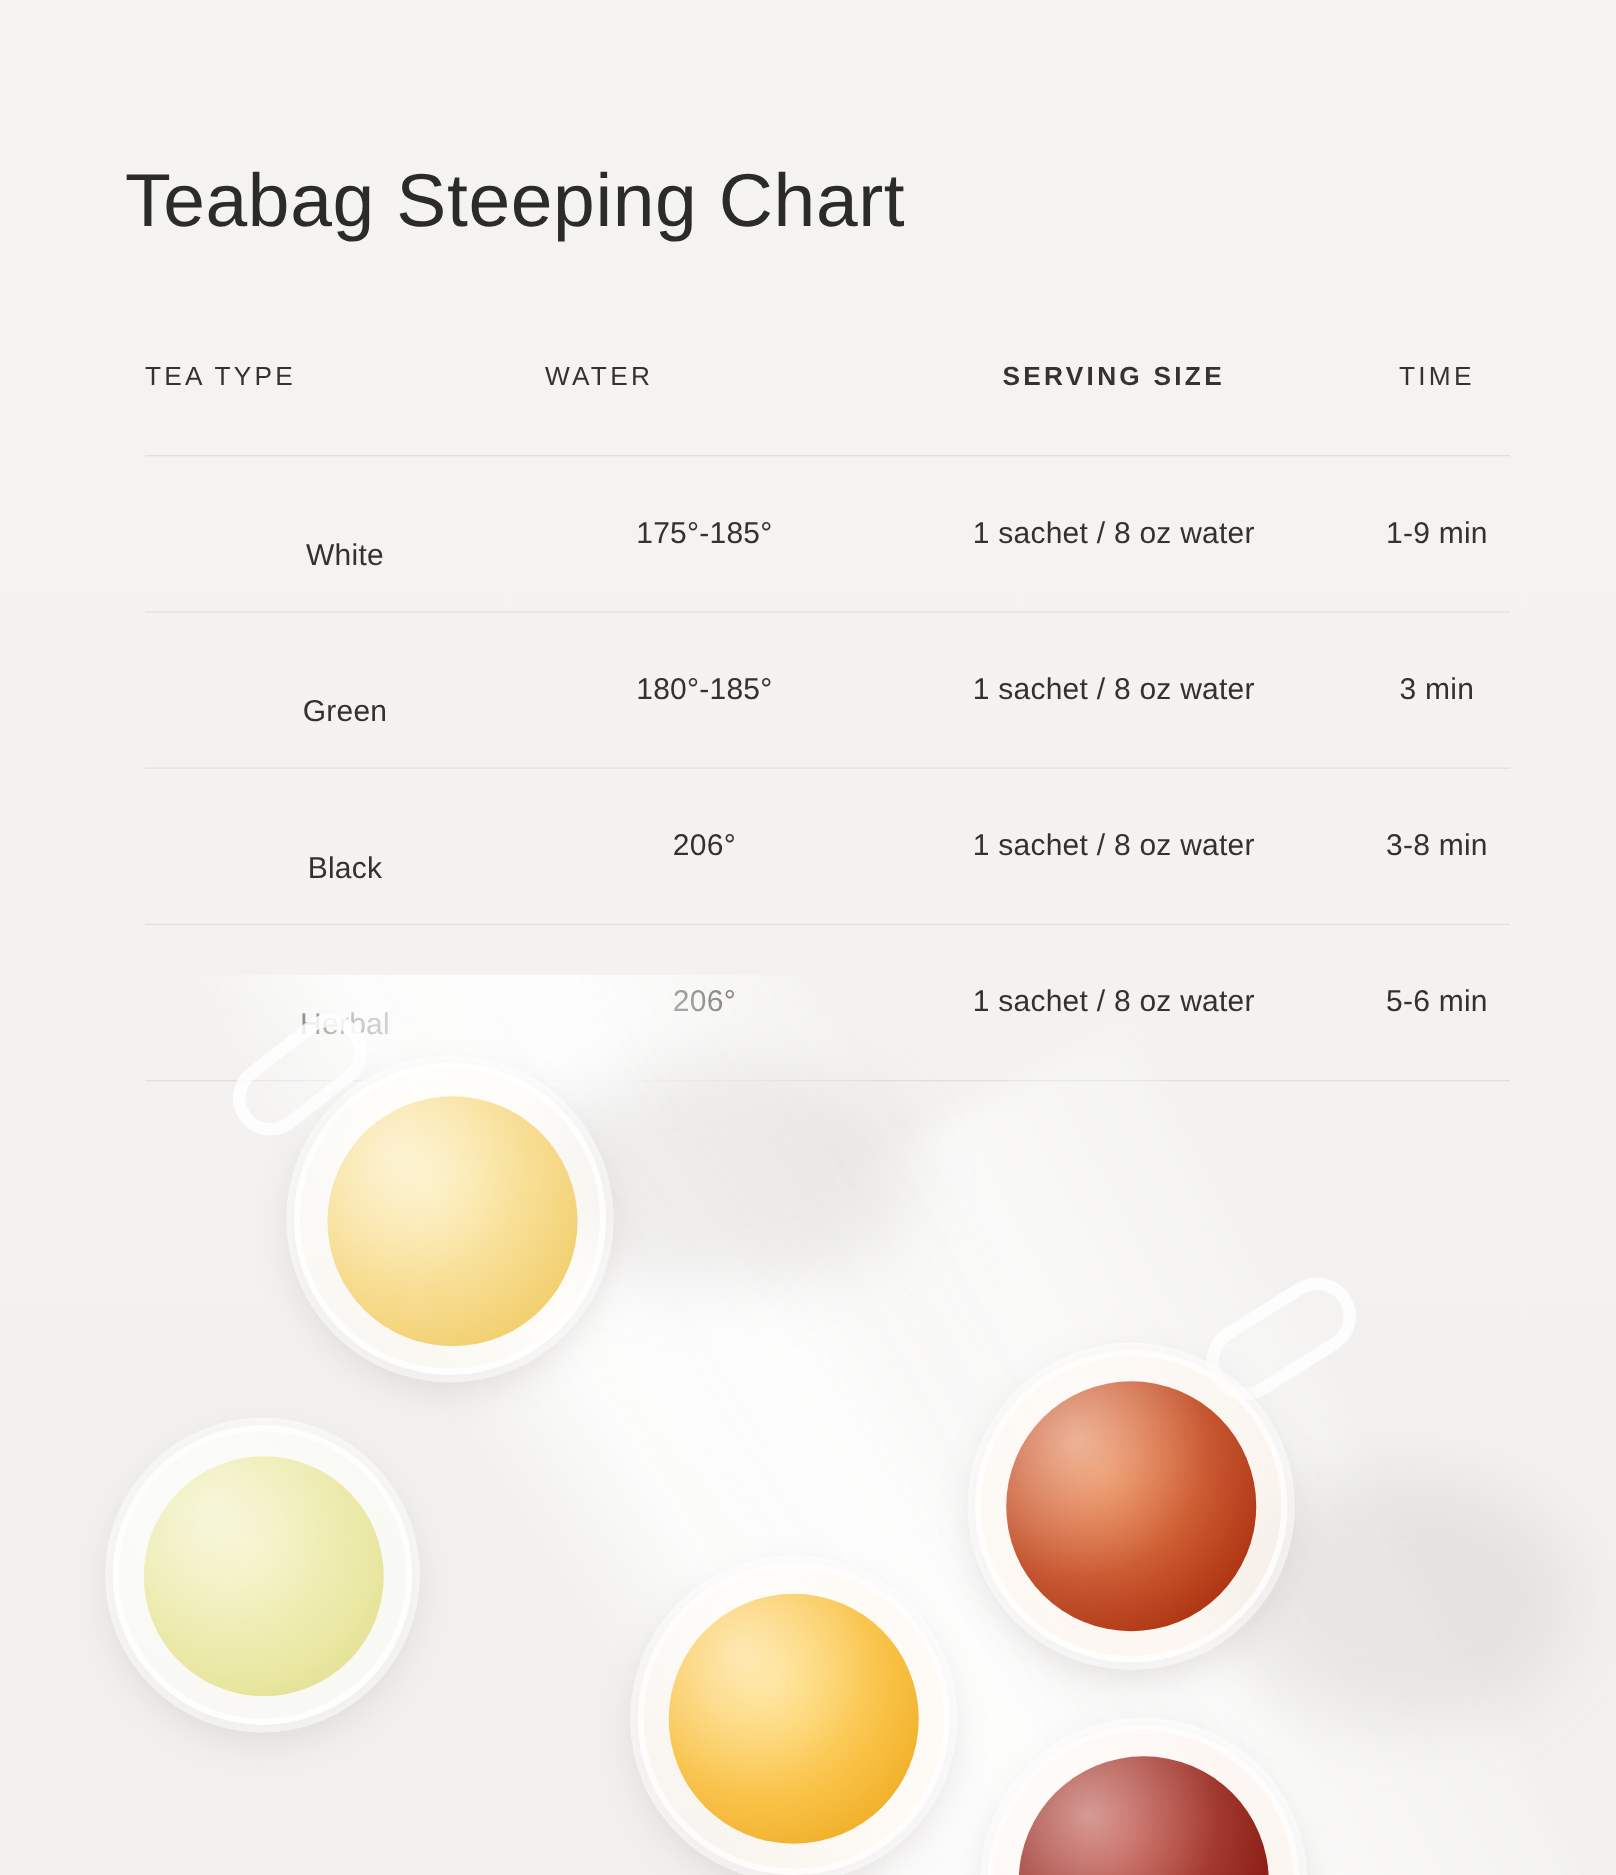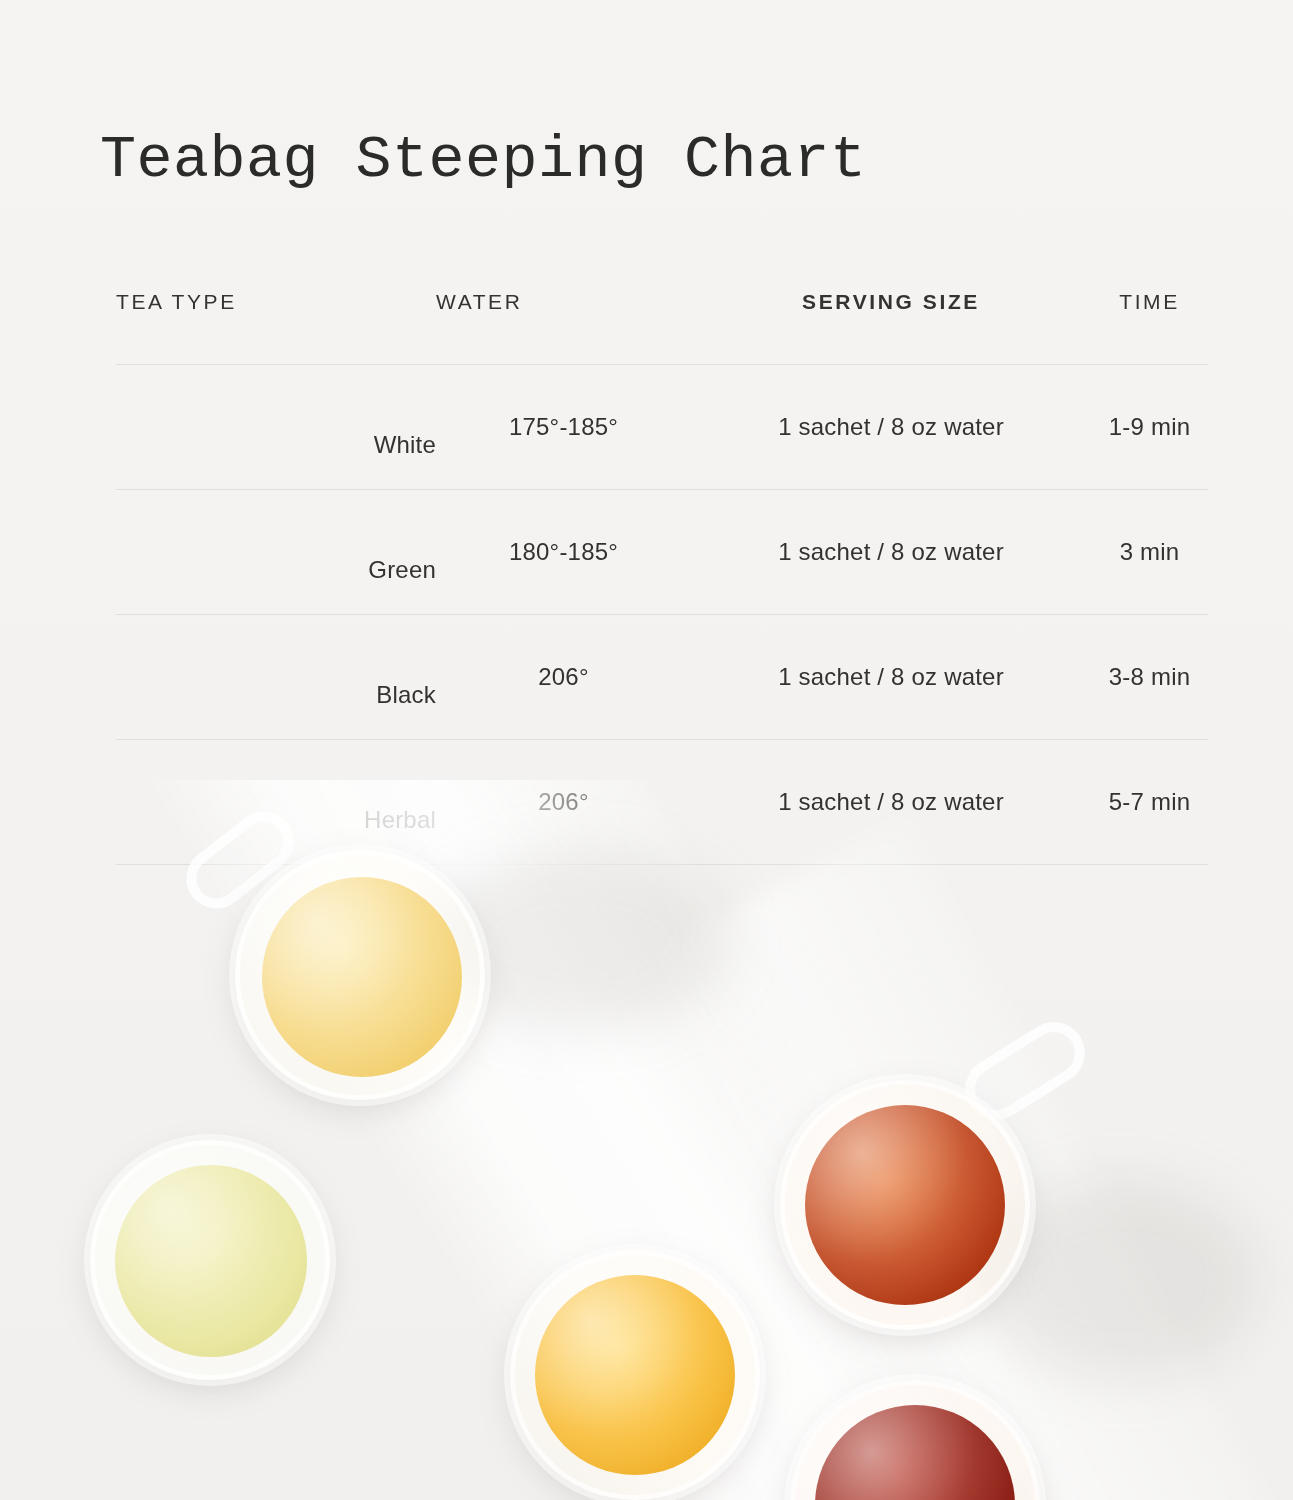--- a/index.html
+++ b/index.html
@@ -22,21 +22,21 @@
     height: 1500px;
     overflow: hidden;
     background: linear-gradient(180deg, #f5f4f2 0%, #f3f2f0 55%, #f1f0ee 100%);
   }
 
   
   .title {
     position: absolute;
     left: 100px;
     top: 86px;
-    font-family: Liberation Mono, monospace;
+    font-family: Liberation Sans, sans-serif;
     font-size: 60px;
     font-weight: 400;
     letter-spacing: 0.5px;
     color: #2b2b29;
     white-space: nowrap;
   }
 
   
   .table {
     position: absolute;
@@ -70,21 +70,21 @@
   .th.c1 { text-align: left; }
   .th.c2 { text-align: center; font-weight: bold; }
   .th.c3 { text-align: center; }
 
   .td {
     font-size: 24px;
     color: #33322f;
     font-weight: 400;
     letter-spacing: 0.2px;
   }
-  .td.c0 { text-align: right; margin-top: 36px; }
+  .td.c0 { text-align: center; margin-top: 36px; }
   .td.c1 { text-align: center; }
   .td.c2 { text-align: center; }
   .td.c3 { text-align: center; }
 
   
   .photo {
     position: absolute;
     left: 0;
     top: 780px;
     width: 1293px;
@@ -187,21 +187,21 @@
       <div class="td c0">Black</div>
       <div class="td c1">206°</div>
       <div class="td c2">1 sachet / 8 oz water</div>
       <div class="td c3">3-8 min</div>
     </div>
 
     <div class="row">
       <div class="td c0">Herbal</div>
       <div class="td c1">206°</div>
       <div class="td c2">1 sachet / 8 oz water</div>
-      <div class="td c3">5-7 min</div>
+      <div class="td c3">5-6 min</div>
     </div>
 
   </div>
 
   <div class="photo">
 
     <div class="light-band"></div>
     <div class="light-band2"></div>
 
     <div class="soft-shadow" style="left:430px; top:70px; width:300px; height:180px;"></div>

